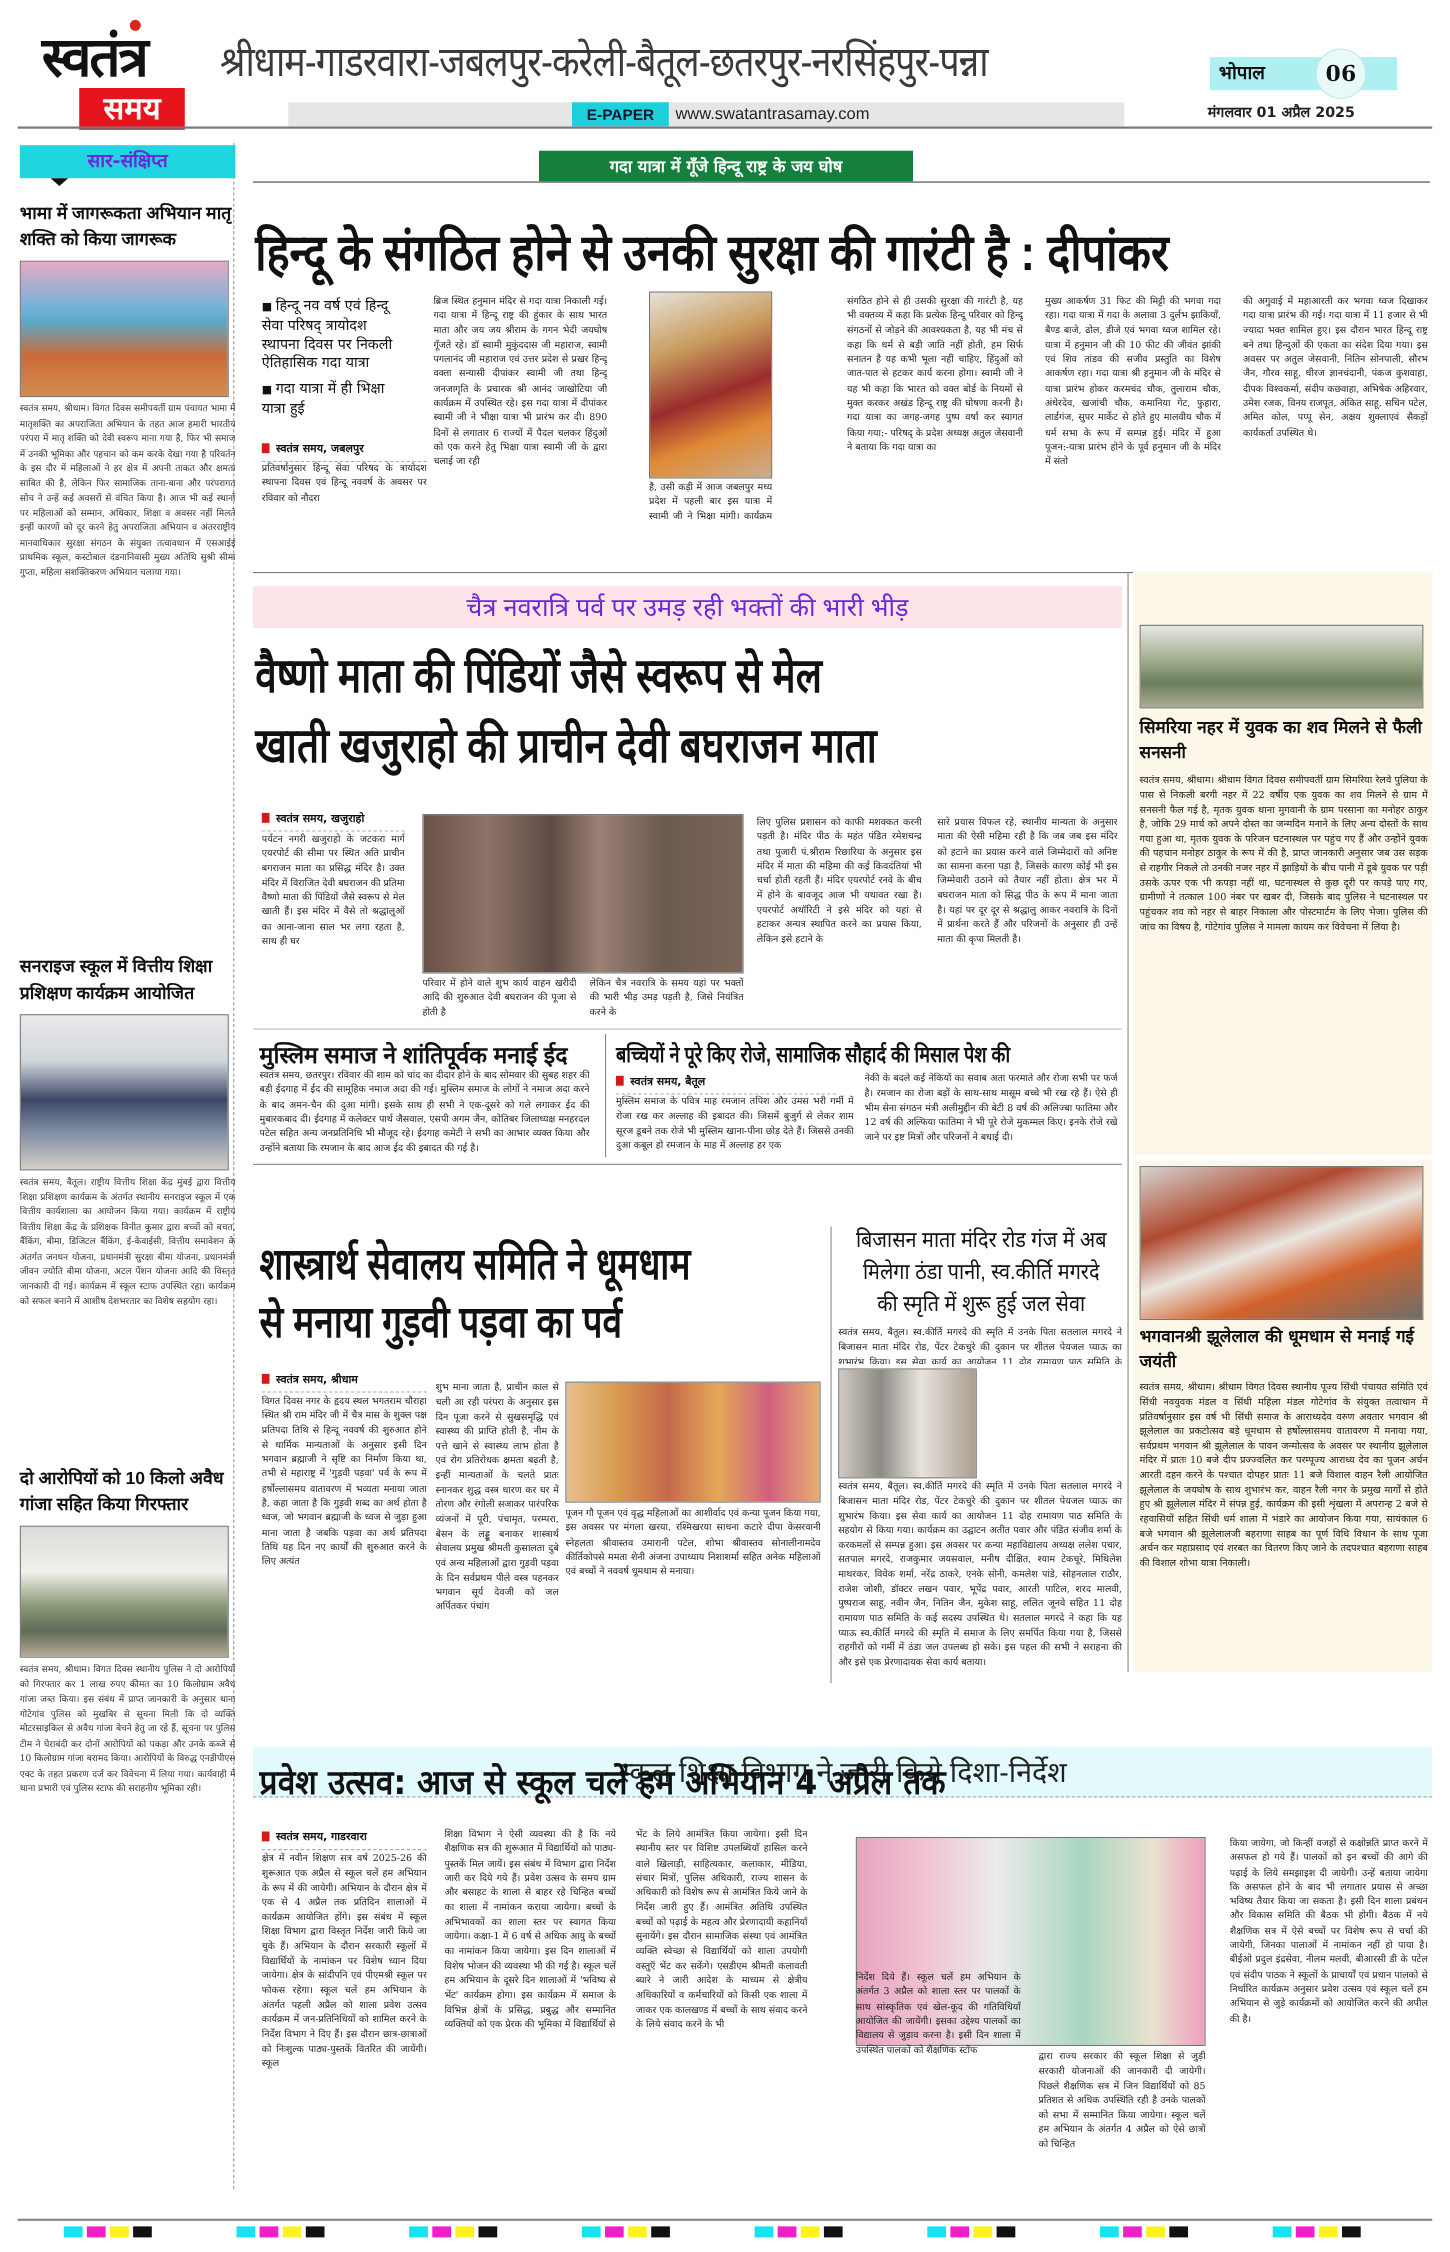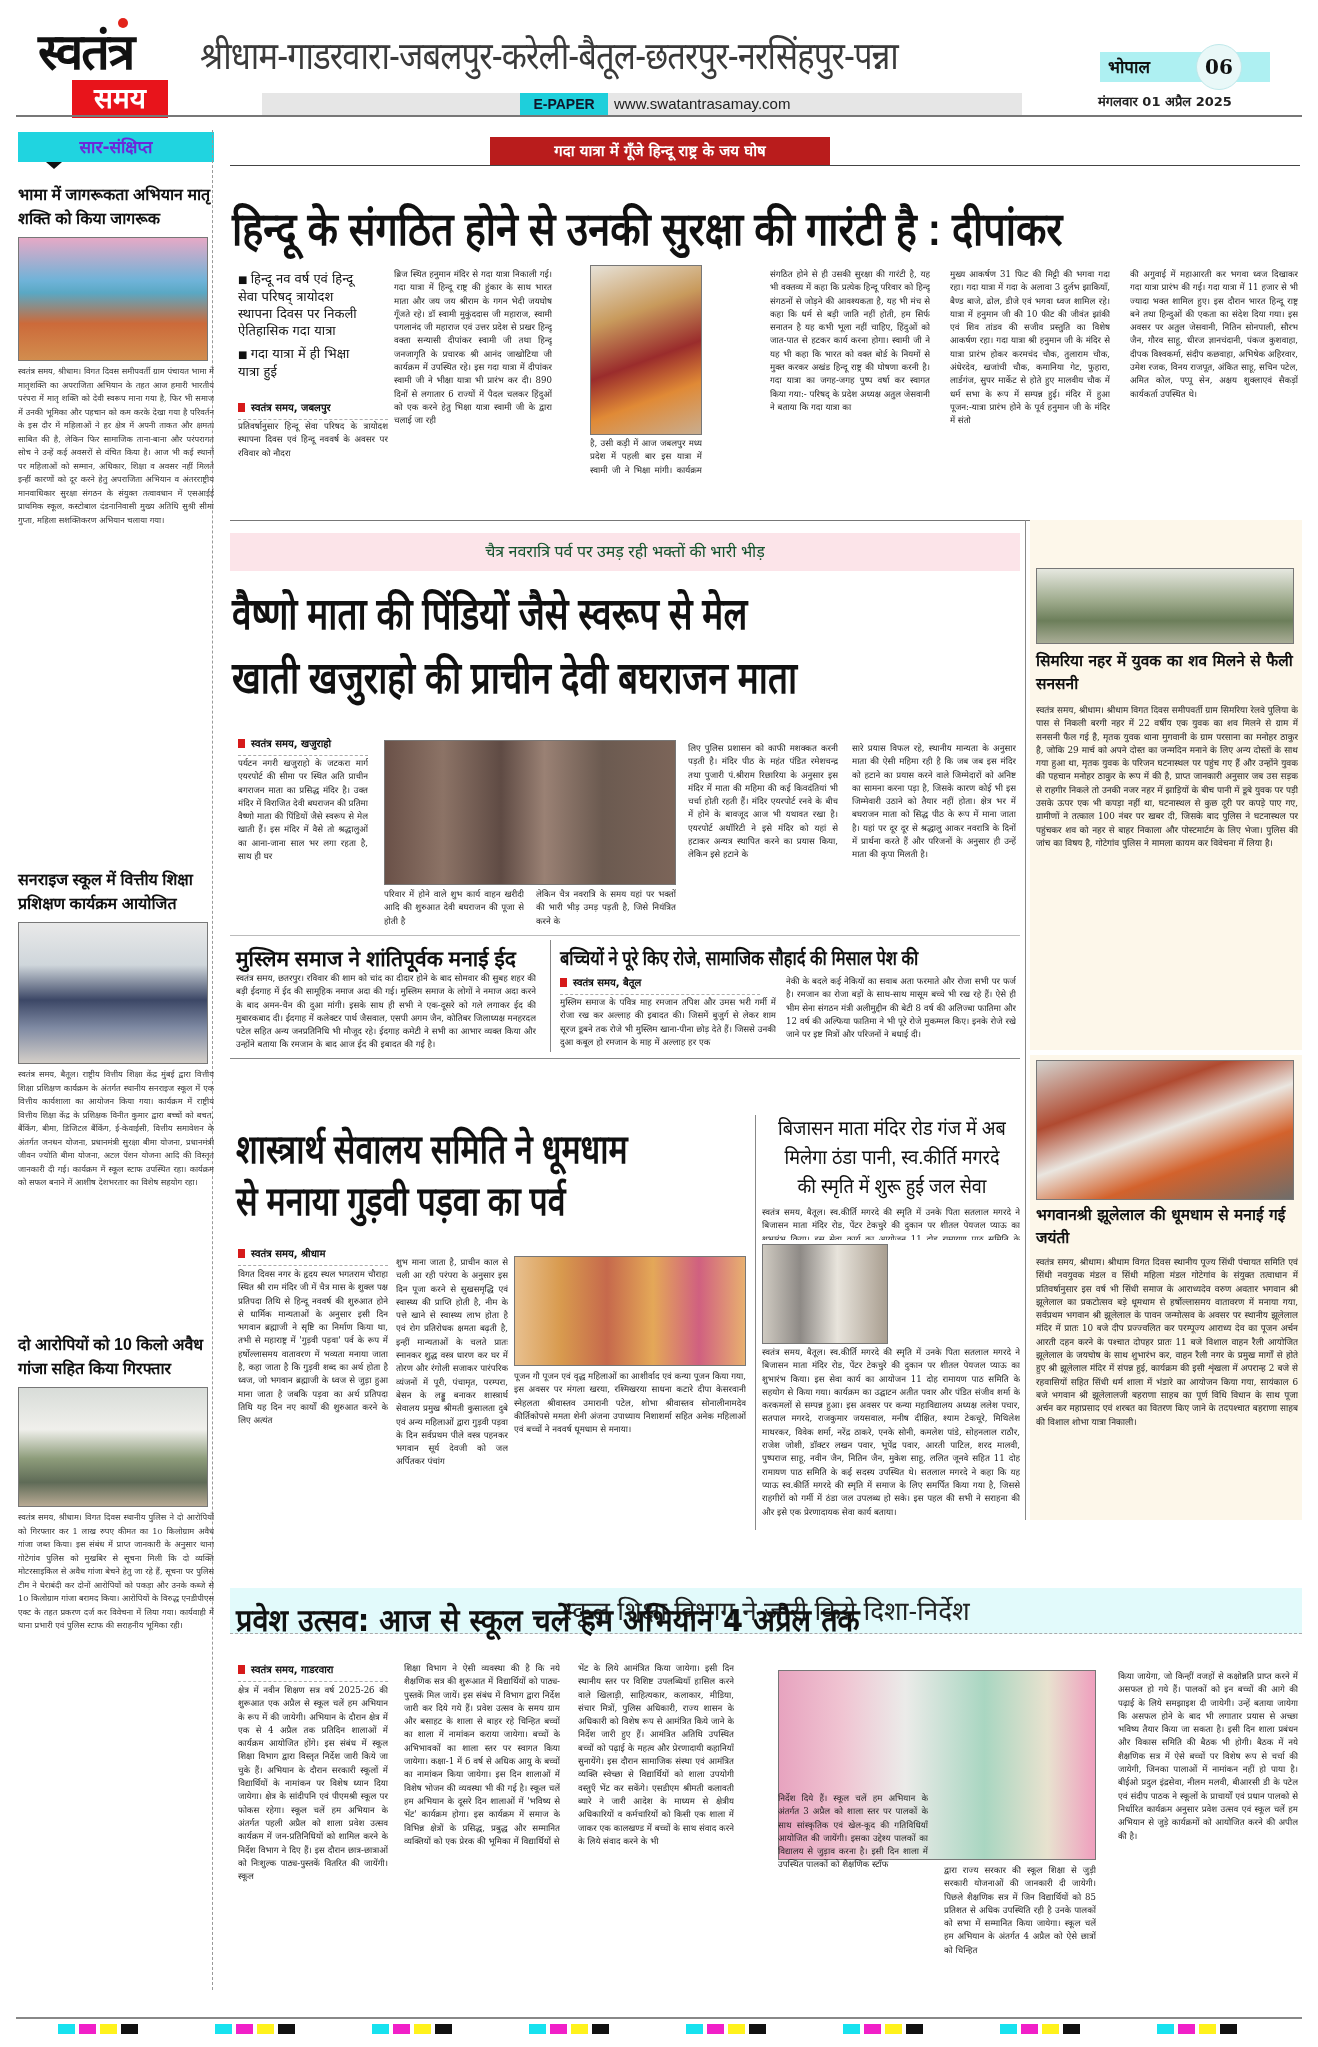--- a/index.html
+++ b/index.html
@@ -21,30 +21,30 @@
   .date { left: 1098px; top: 92px; font-family: "DejaVu Sans", sans-serif; font-weight: bold; font-size: 13px; color: #222; }
   .rule-top { left: 16px; top: 115px; width: 1286px; height: 2px; background: #777; }
   .vdiv { left: 212px; top: 130px; width: 0; height: 1860px; border-left: 1px dashed #999; }
   .sar-head { left: 18px; top: 132px; width: 196px; height: 30px; background: #20d4e0; color: #6d28d9; font-family: "DejaVu Sans", sans-serif; font-weight: bold; font-size: 17px; text-align: center; line-height: 30px; }
   .sar-tri { left: 46px; top: 162px; width: 0; height: 0; border-left: 8px solid transparent; border-right: 8px solid transparent; border-top: 7px solid #111; }
   .side-h { font-family: "Liberation Sans", sans-serif; font-weight: bold; font-size: 16px; line-height: 24px; color: #111; }
   .side-body { font-family: "DejaVu Serif", serif; font-size: 8.2px; line-height: 13.5px; color: #333; text-align: justify; }
   .photo { background: linear-gradient(135deg, #b9a08a, #7b6a5e 40%, #c69c74 70%, #9a8a7c); border: 1px solid #777; }
 
   
-  .kicker-blue { left: 490px; top: 137px; width: 340px; height: 28px; background: #b91c1c; color: #fff; font-family: "DejaVu Sans", sans-serif; font-weight: bold; font-size: 15px; text-align: center; line-height: 28px; }
+  .kicker-blue { left: 490px; top: 137px; width: 340px; height: 28px; background: #15803d; color: #fff; font-family: "DejaVu Sans", sans-serif; font-weight: bold; font-size: 15px; text-align: center; line-height: 28px; }
   .rule-k { left: 230px; top: 165px; width: 1070px; height: 1px; background: #444; }
   .h1 { font-family: "Liberation Sans", sans-serif; font-weight: bold; color: #111; white-space: nowrap; transform-origin: left top; }
   .bullets { left: 238px; top: 270px; width: 130px; font-family: "DejaVu Sans", sans-serif; font-size: 13px; line-height: 17px; color: #111; }
   .byline { font-family: "DejaVu Sans", sans-serif; font-size: 10px; font-weight: bold; color: #111; }
   .byline .sq { display: inline-block; width: 7px; height: 9px; background: #d61a1a; margin-right: 6px; vertical-align: -1px; }
   .dotrule { border-bottom: 1px dashed #aaa; }
   .col { font-family: "DejaVu Serif", serif; font-size: 8.6px; line-height: 13.3px; color: #222; text-align: justify; }
 
-  .pink-kicker { left: 230px; top: 533px; width: 790px; height: 38px; background: #fce4e9; font-family: "Liberation Sans", sans-serif; font-size: 16px; text-align: center; line-height: 38px; color: #14532d; }
+  .pink-kicker { left: 230px; top: 533px; width: 790px; height: 38px; background: #fce4e9; font-family: "Liberation Sans", sans-serif; font-size: 23px; text-align: center; line-height: 38px; color: #6d28d9; }
   .right-side { left: 1030px; top: 520px; width: 272px; height: 530px; background: #fdf7ea; }
   .right-side2 { left: 1030px; top: 1055px; width: 272px; height: 465px; background: #fdf7ea; }
   .h-side2 { font-family: "DejaVu Sans", sans-serif; font-weight: bold; font-size: 15.5px; line-height: 23px; color: #111; }
 
   .sub-h { font-family: "Liberation Sans", sans-serif; font-weight: bold; font-size: 21px; color: #111; white-space: nowrap; }
   .vline { width: 0; border-left: 1px solid #888; }
 
   .cyan-kicker { left: 230px; top: 1548px; width: 1072px; height: 46px; background: #e2fafb; border-bottom: 1px dashed #aaa; font-family: "Liberation Sans", sans-serif; font-size: 26px; text-align: center; line-height: 46px; color: #222; margin-top: 40px; }
   .rule-bottom { left: 16px; top: 2017px; width: 1286px; height: 2px; background: #888; }
   .reg { top: 2024px; width: 80px; height: 10px; display: flex; gap: 4px; }

